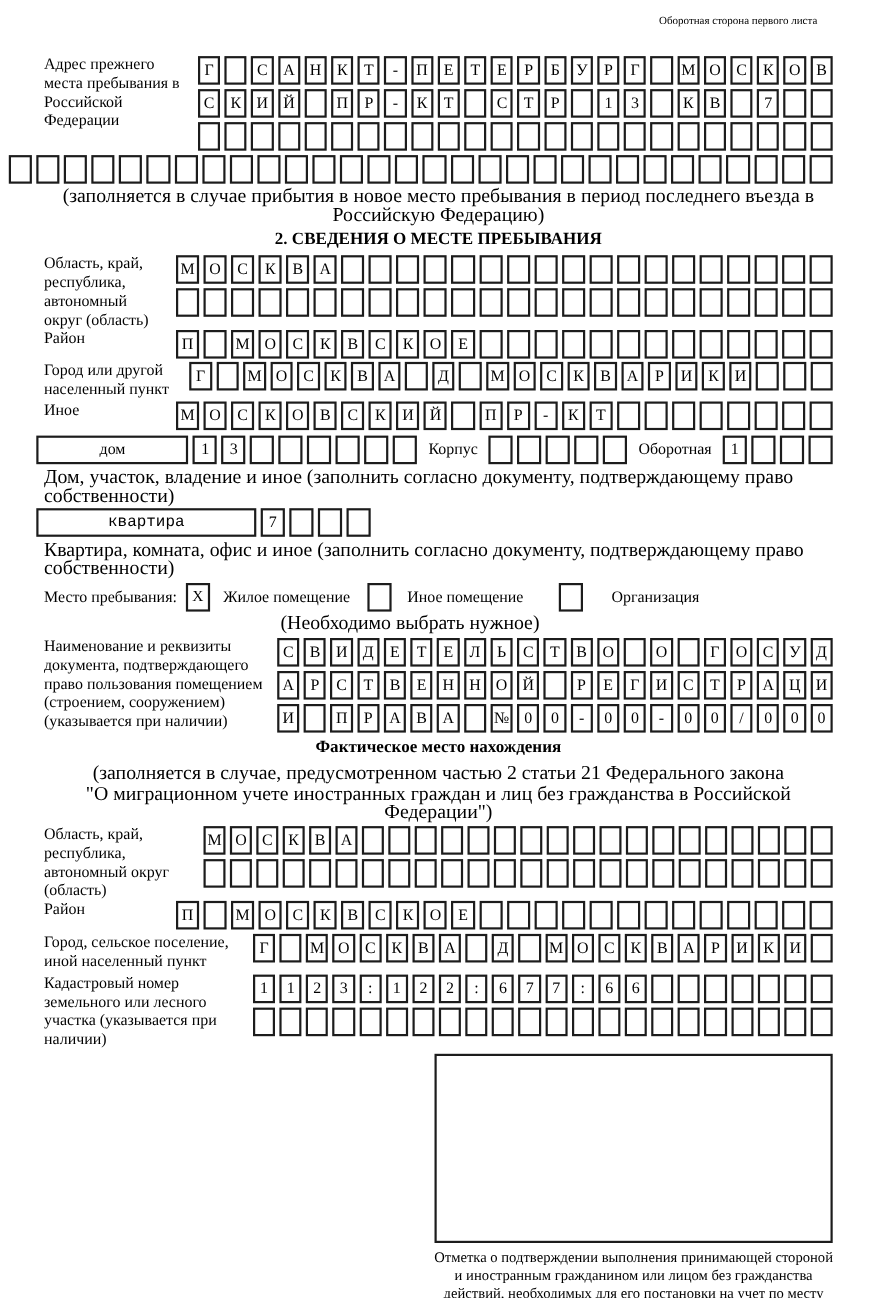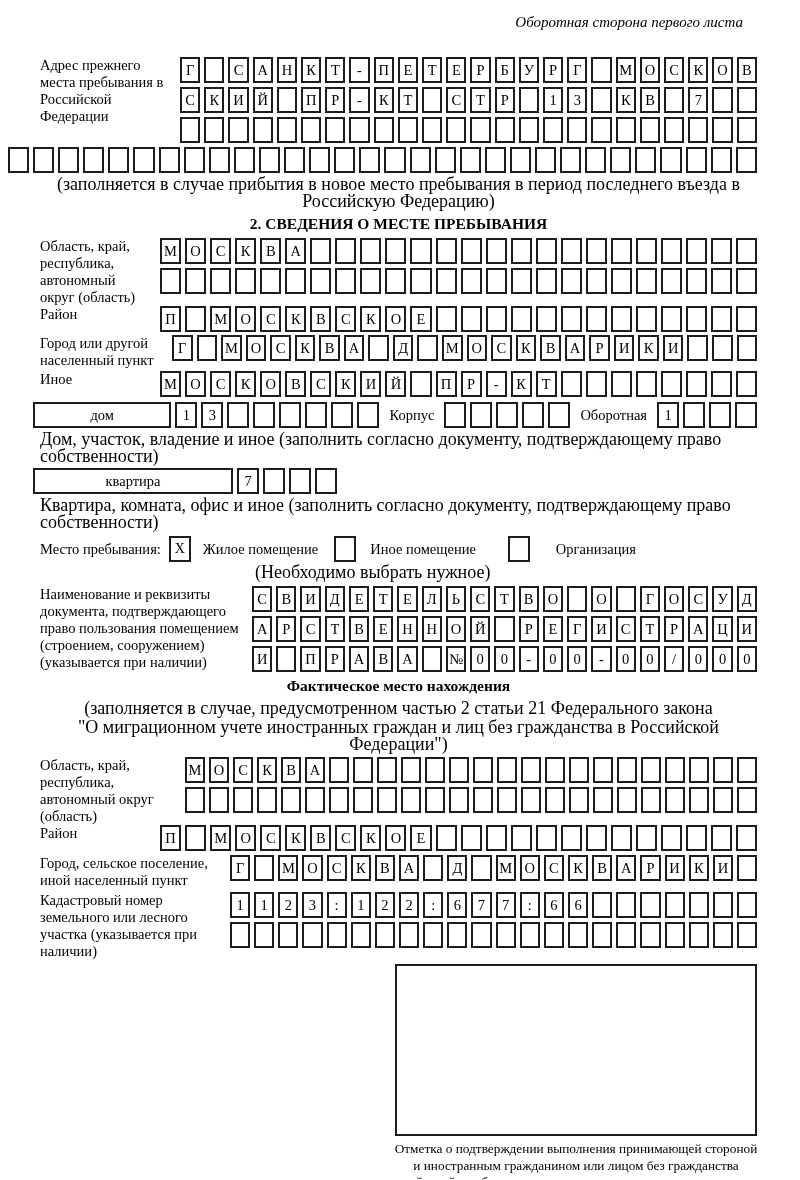--- a/index.html
+++ b/index.html
@@ -1,19 +1,19 @@
 <!DOCTYPE html>
 <html lang="ru"><head>
 <meta charset="utf-8">
 <style>
   html,body{margin:0;padding:0;background:#fff;}
   body{width:800px;height:1180px;font-family:"Liberation Serif","DejaVu Serif",serif;color:#000;}
   .page{box-sizing:border-box;width:800px;height:1180px;padding:14px 43px 0 40px;overflow:hidden;background:#fff;}
 
-  .header-note{text-align:right;font-size:15px;margin:0 14px 26px 0;font-style:italic;}
+  .header-note{text-align:right;font-size:10px;margin:0 14px 26px 0;}
 
   .frow{display:flex;align-items:flex-start;}
   .flabel{flex:0 0 auto;box-sizing:border-box;padding-right:8px;font-size:14.5px;line-height:17px;}
   .lw140{width:140px;}
   .lw120{width:120px;}
   .lw132{width:132px;}
   .lw212{width:212px;}
   .lw145{width:145px;}
   .lw190{width:190px;}
   .fcells{flex:1;display:flex;flex-direction:column;gap:4px;min-width:0;}
@@ -27,21 +27,21 @@
   .note{font-size:18px;line-height:17px;}
   .center{text-align:center;}
   .mt2{margin-top:2px;} .mt3{margin-top:3px;} .mt4{margin-top:4px;} .mt5{margin-top:5px;}
 
   .sec-title{text-align:center;font-weight:bold;font-size:15.5px;margin:4px 0 4px;line-height:20px;}
 
   .house-row{display:flex;align-items:center;}
   .widebox{height:26px;box-sizing:border-box;border:2px solid #1c1c1c;background:#fff;
            display:flex;align-items:center;justify-content:center;font-size:14.5px;}
   .wb-dom{width:167px;margin-left:-7px;margin-right:4px;}
-  .wb-kv{width:200px;margin-left:-7px;margin-right:4px;}
+  .wb-kv{width:200px;margin-left:-7px;margin-right:4px;font-family:Liberation Mono, monospace;}
   .inline-label{font-size:14.5px;margin:0 10px;white-space:nowrap;}
 
   .stay-row{display:flex;align-items:center;font-size:14.5px;}
   .checkbox{width:22px;height:26px;box-sizing:border-box;border:2px solid #1c1c1c;background:#fff;
             display:flex;align-items:center;justify-content:center;font-size:14px;flex:0 0 22px;}
   .need-note{margin-left:215px;}
 
   .stamp-box{width:362px;height:172px;box-sizing:border-box;border:2px solid #1c1c1c;background:#fff;margin:4px 0 0 355px;}
   .stamp-note{width:372px;margin:5px 0 0 350px;text-align:center;font-size:13.3px;line-height:16.5px;}
 </style>

